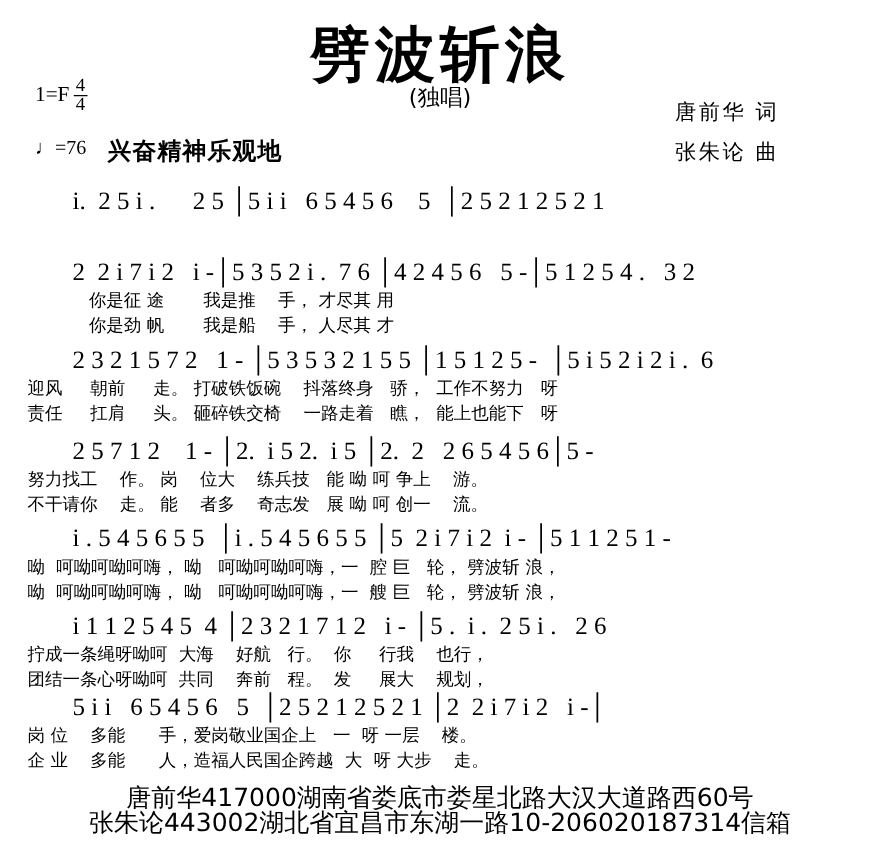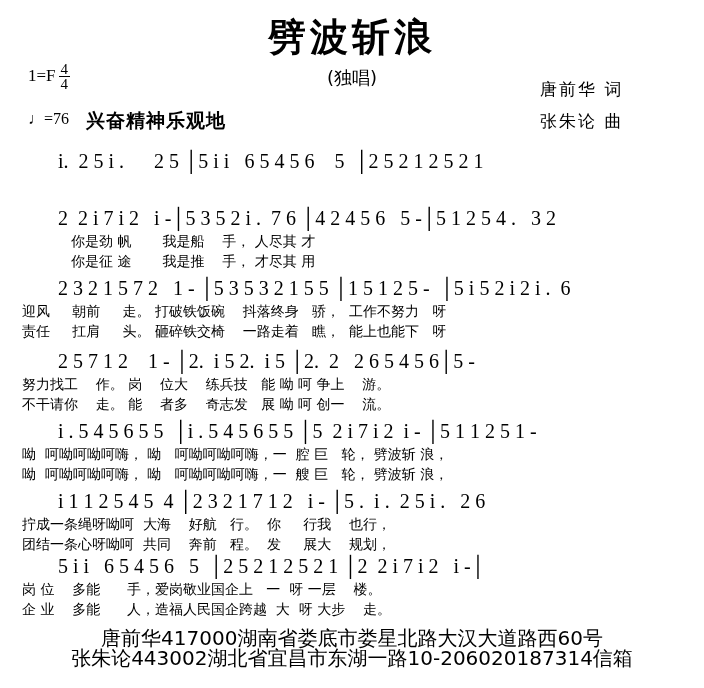--- a/index.html
+++ b/index.html
@@ -12,21 +12,21 @@
     overflow:hidden;
   }
   .sheet{position:relative;width:704px;height:688px;}
 
   
   .title{
     position:absolute;top:12px;left:0;width:704px;
     text-align:center;
     font-family:Liberation Mono, monospace;
     font-weight:bold;
-    font-size:38px;
+    font-size:48px;
     letter-spacing:4px;
   }
   .subtitle{
     position:absolute;top:66px;left:0;width:704px;
     text-align:center;
     font-size:18px;
     font-family:"DejaVu Sans", sans-serif;
   }
   .keysig{
     position:absolute;top:62px;left:28px;
@@ -126,22 +126,22 @@
   <div class="credit lyr">唐前华  词</div>
   <div class="credit mus">张朱论  曲</div>
 
   <div class="system" style="top:148px;">
     <div class="notes">i.  2 5 i .      2 5 │5 i i   6 5 4 5 6    5  │2 5 2 1 2 5 2 1</div>
     <div class="lyric"></div>
   </div>
 
   <div class="system" style="top:205px;">
     <div class="notes">2  2 i 7 i 2   i -│5 3 5 2 i .  7 6 │4 2 4 5 6   5 -│5 1 2 5 4 .   3 2</div>
+    <div class="lyric">           你是征 途       我是推    手， 才尽其 用</div>
     <div class="lyric">           你是劲 帆       我是船    手， 人尽其 才</div>
-    <div class="lyric">           你是征 途       我是推    手， 才尽其 用</div>
   </div>
 
   <div class="system" style="top:275px;">
     <div class="notes">2 3 2 1 5 7 2   1 - │5 3 5 3 2 1 5 5 │1 5 1 2 5 -  │5 i 5 2 i 2 i .  6</div>
     <div class="lyric">迎风     朝前     走。 打破铁饭碗    抖落终身   骄，  工作不努力   呀</div>
     <div class="lyric">责任     扛肩     头。 砸碎铁交椅    一路走着   瞧，  能上也能下   呀</div>
   </div>
 
   <div class="system" style="top:348px;">
     <div class="notes">2 5 7 1 2    1 - │2.  i 5 2.  i 5 │2.  2   2 6 5 4 5 6│5 -</div>

